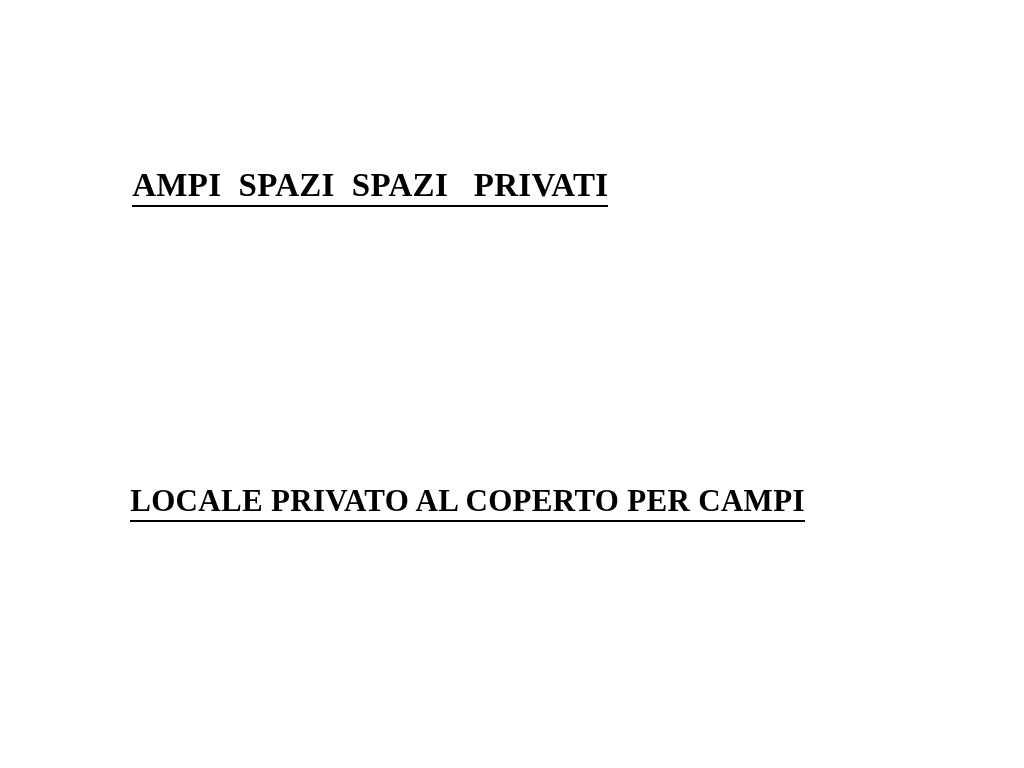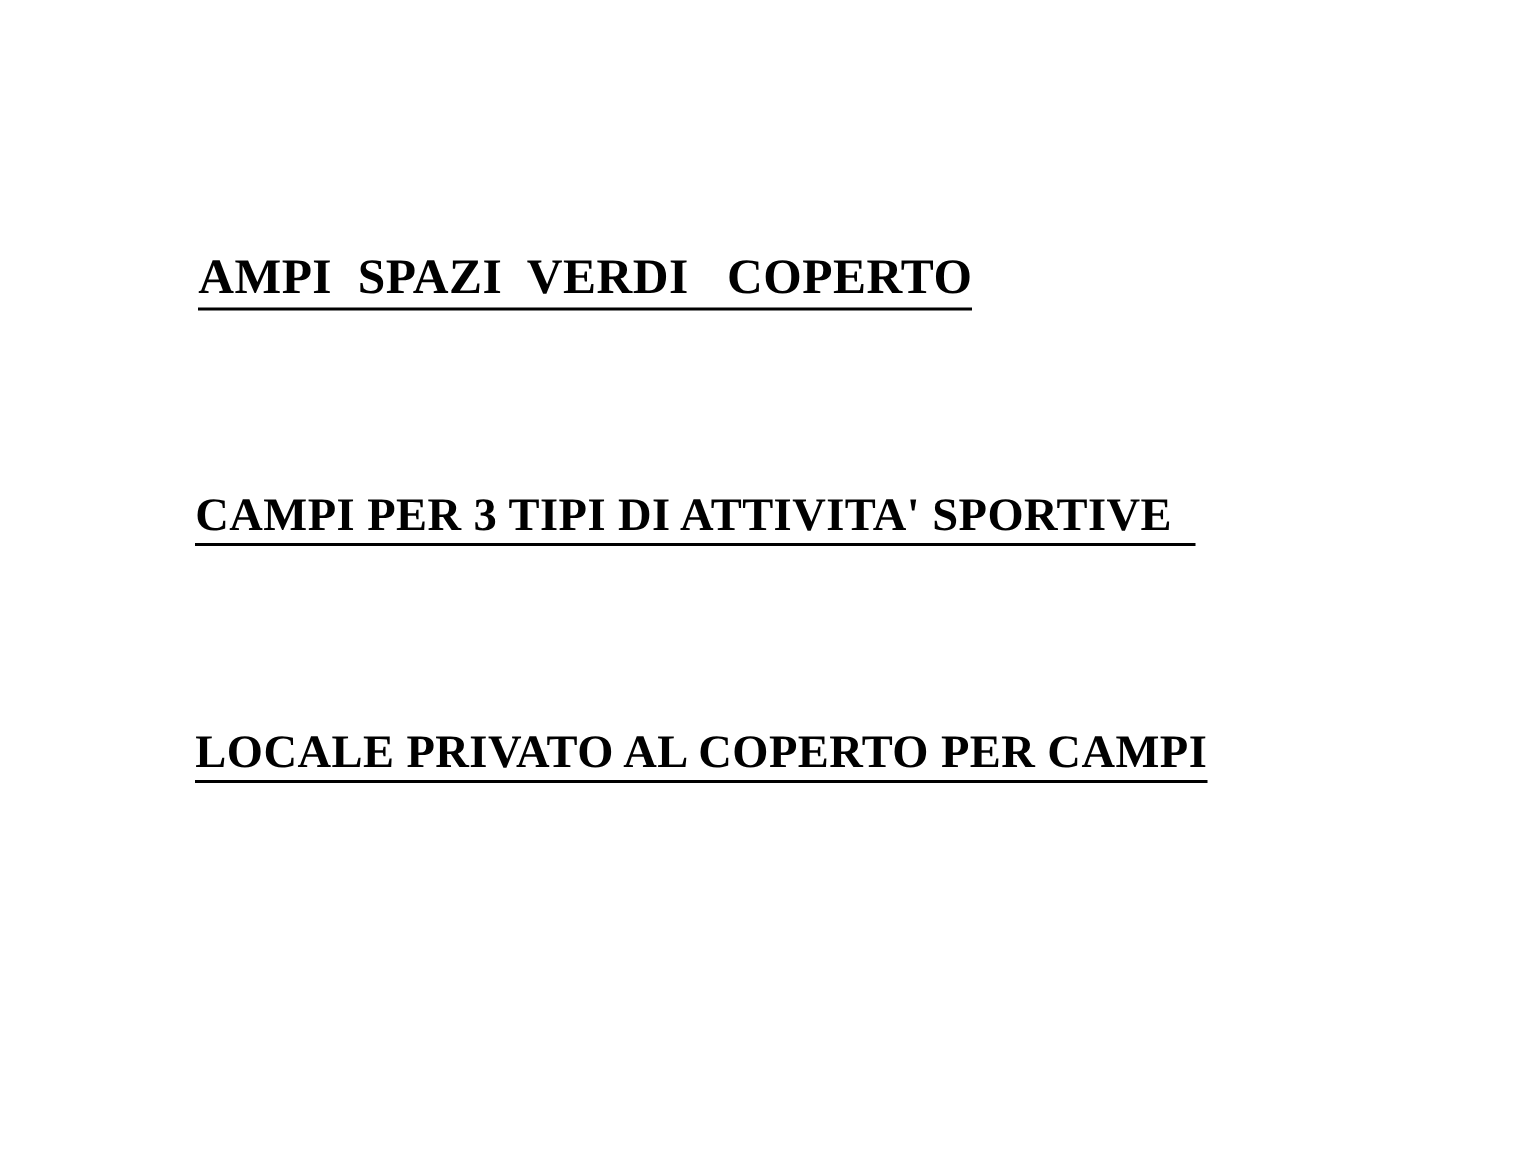--- a/index.html
+++ b/index.html
@@ -46,24 +46,21 @@
     top: 447px;
     font-size: 31px;
   }
 </style>
 </head>
 <body>
 
 <div class="slide">
 
   <div class="line" id="line-1">
-    <span class="u">AMPI  SPAZI  VERDI   COPERTO</span>
+    <span class="u">AMPI  SPAZI  SPAZI   PRIVATI</span>
   </div>
 
-  <div class="line" id="line-2">
-    <span class="u">CAMPI PER 3 TIPI DI ATTIVITA' SPORTIVE  </span>
-  </div>
 
   <div class="line" id="line-3">
     <span class="u">LOCALE PRIVATO AL COPERTO PER CAMPI</span>
   </div>
 
 </div>
 
 </body></html>

